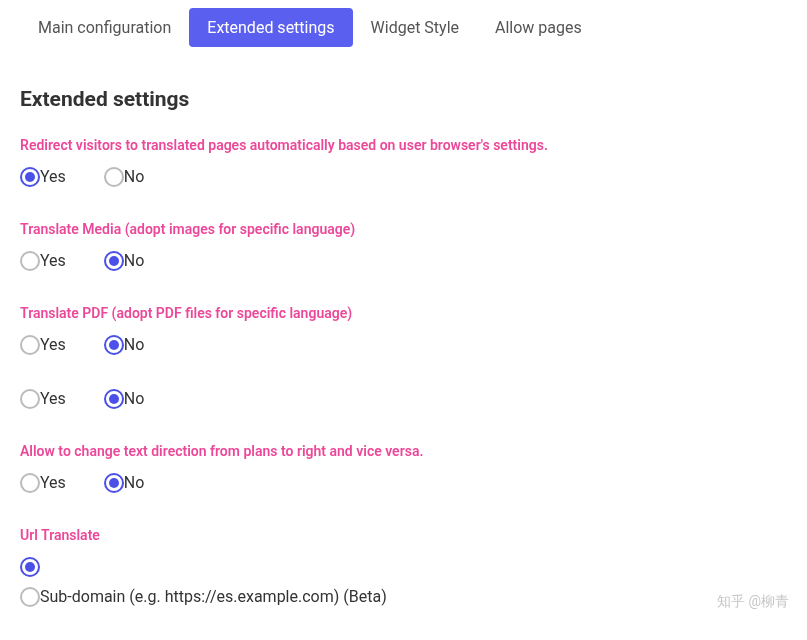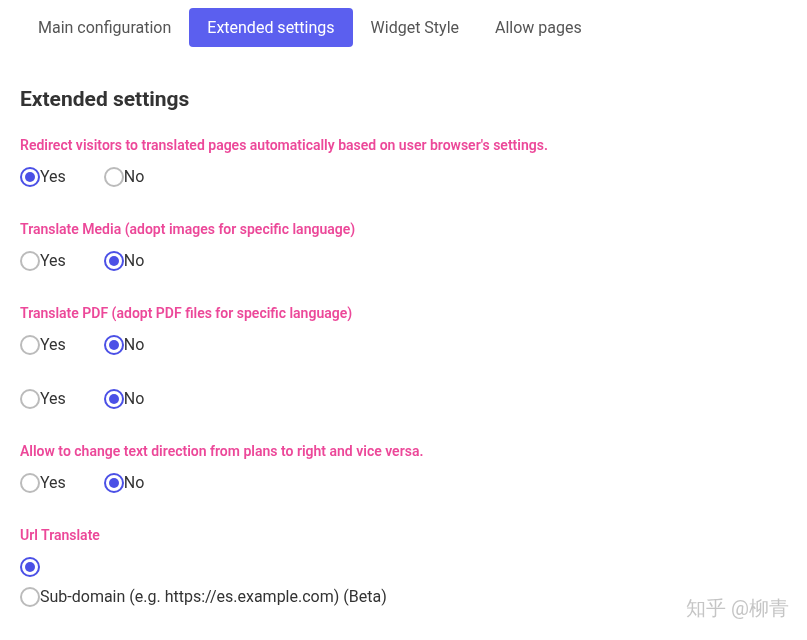--- a/index.html
+++ b/index.html
@@ -86,23 +86,23 @@
       top: 3px; left: 3px; right: 3px; bottom: 3px;
       background: #4B50E6;
       border-radius: 50%;
     }
     .radio-label {
       font-size: 16px;
       color: #333;
     }
     .watermark {
       position: fixed;
-      bottom: 18px;
+      bottom: 29px;
       right: 18px;
-      font-size: 20px;
+      font-size: 14px;
       color: rgba(150,150,150,0.55);
       pointer-events: none;
     }
   </style>
 </head>
 <body>
 
 <div class="tabs">
   <div class="tab">Main configuration</div>
   <div class="tab active">Extended settings</div>

